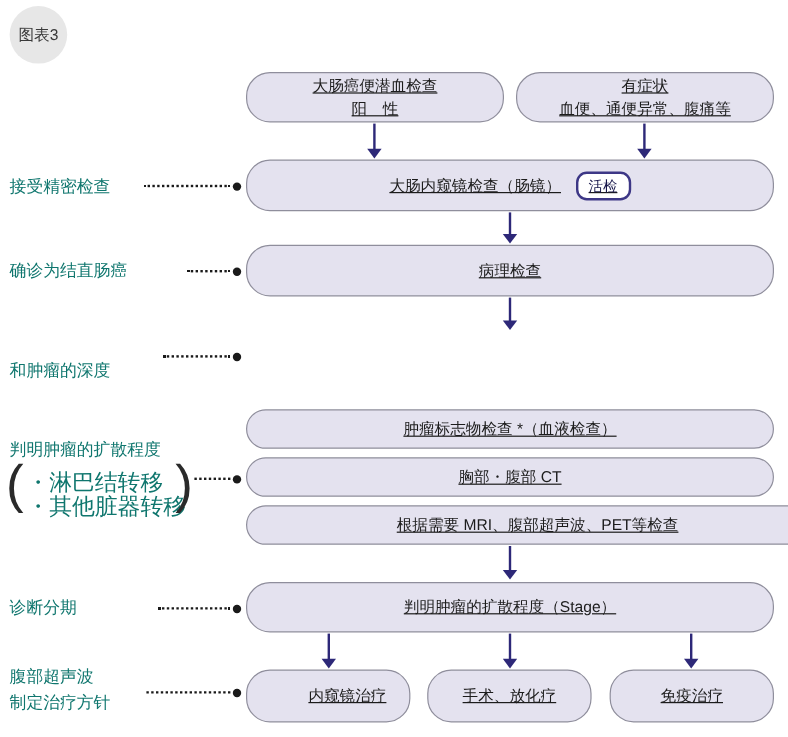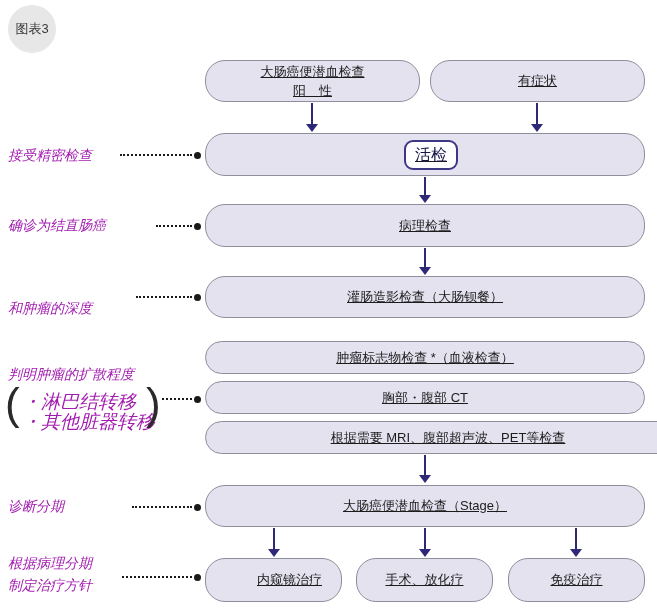--- a/index.html
+++ b/index.html
@@ -27,69 +27,71 @@
   }
   
   .bx{
     position:absolute;background:var(--box-fill);border:1px solid var(--box-border);
     border-radius:20px;display:flex;flex-direction:column;align-items:center;justify-content:center;
     text-align:center;font-size:13px;line-height:1.5;color:#1c1c1c;text-decoration:underline;
   }
   .bx.row{flex-direction:row;}
   .pill{
     display:inline-block;background:#ffffff;border:2px solid #3d3786;border-radius:9px;
-    padding:1px 9px;margin-left:12px;font-size:16px;color:#17164a;
+    padding:1px 9px;margin-left:12px;font-size:12px;color:#17164a;
   }
   
   .arrow{position:absolute;width:12px;}
   .arrow .shaft{position:absolute;left:5px;top:0;bottom:6px;width:2px;background:var(--arrow);}
   .arrow .head{
     position:absolute;left:0;bottom:0;width:0;height:0;
     border-left:6px solid transparent;border-right:6px solid transparent;
     border-top:8px solid var(--arrow);
   }
   
   .leader{position:absolute;height:0;border-top:2px dotted var(--leader);}
   .leader::after{
     content:"";position:absolute;right:-9px;top:-4px;width:7px;height:7px;
     border-radius:50%;background:var(--leader);
   }
   
-  .lbl{position:absolute;font-size:14px;color:#a21caf;white-space:nowrap;font-style:italic;}
+  .lbl{position:absolute;font-size:14px;color:#0f766e;white-space:nowrap;}
   .lbl.small{font-size:19px;}
   .paren{
     position:absolute;font-size:44px;line-height:44px;font-weight:300;color:#2a2a2a;
     font-family:"Liberation Sans","DejaVu Sans",sans-serif;
   }
 </style>
 </head>
 <body>
 
 <div class="page">
 
   <div class="badge">图表3</div>
 
   <div class="bx" style="left:205px;top:60px;width:215px;height:42px;">
     <span>大肠癌便潜血检查</span>
     <span>阳　性</span>
   </div>
   <div class="bx" style="left:430px;top:60px;width:215px;height:42px;">
     <span>有症状</span>
+    <span>血便、通便异常、腹痛等</span>
   </div>
 
   <div class="arrow" style="left:306px;top:103px;height:29px;">
     <i class="shaft"></i>
       <i class="head"></i>
   </div>
   <div class="arrow" style="left:531px;top:103px;height:29px;">
     <i class="shaft"></i>
       <i class="head"></i>
   </div>
 
   <div class="bx row" style="left:205px;top:133px;width:440px;height:43px;">
+    <span>大肠内窥镜检查（肠镜）</span>
     <span class="pill">活检</span>
   </div>
   <div class="lbl" style="left:8px;top:147px;">接受精密检查</div>
   <div class="leader" style="left:120px;top:154px;width:72px;"></div>
 
   <div class="arrow" style="left:419px;top:177px;height:26px;">
     <i class="shaft"></i>
       <i class="head"></i>
   </div>
 
@@ -97,23 +99,20 @@
     <span>病理检查</span>
   </div>
   <div class="lbl" style="left:8px;top:217px;">确诊为结直肠癌</div>
   <div class="leader" style="left:156px;top:225px;width:36px;"></div>
 
   <div class="arrow" style="left:419px;top:248px;height:27px;">
     <i class="shaft"></i>
       <i class="head"></i>
   </div>
 
-  <div class="bx" style="left:205px;top:276px;width:440px;height:42px;">
-    <span>灌肠造影检查（大肠钡餐）</span>
-  </div>
   <div class="lbl" style="left:8px;top:300px;">和肿瘤的深度</div>
   <div class="leader" style="left:136px;top:296px;width:56px;"></div>
 
   <div class="bx" style="left:205px;top:381px;width:440px;height:33px;">
     <span>胸部・腹部 CT</span>
   </div>
   <div class="bx" style="left:205px;top:341px;width:440px;height:33px;">
     <span>肿瘤标志物检查 *（血液检查）</span>
   </div>
   <div class="bx" style="left:205px;top:421px;width:486px;height:33px;">
@@ -126,21 +125,21 @@
   <div class="lbl small" style="left:22px;top:409px;">・其他脏器转移</div>
   <div class="paren" style="left:146px;top:382px;">)</div>
   <div class="leader" style="left:162px;top:398px;width:30px;"></div>
 
   <div class="arrow" style="left:419px;top:455px;height:28px;">
     <i class="shaft"></i>
       <i class="head"></i>
   </div>
 
   <div class="bx" style="left:205px;top:485px;width:440px;height:42px;">
-    <span>大肠癌便潜血检查（Stage）</span>
+    <span>判明肿瘤的扩散程度（Stage）</span>
   </div>
   <div class="lbl" style="left:8px;top:498px;">诊断分期</div>
   <div class="leader" style="left:132px;top:506px;width:60px;"></div>
 
   <div class="arrow" style="left:268px;top:528px;height:29px;">
     <i class="shaft"></i>
       <i class="head"></i>
   </div>
   <div class="arrow" style="left:419px;top:528px;height:29px;">
     <i class="shaft"></i>
@@ -154,17 +153,17 @@
   <div class="bx" style="left:205px;top:558px;width:137px;height:44px;padding-left:32px;">
     <span>内窥镜治疗</span>
   </div>
   <div class="bx" style="left:356px;top:558px;width:137px;height:44px;text-align:right;">
     <span>手术、放化疗</span>
   </div>
   <div class="bx" style="left:508px;top:558px;width:137px;height:44px;">
     <span>免疫治疗</span>
   </div>
 
-  <div class="lbl" style="left:8px;top:555px;">根据病理分期</div>
+  <div class="lbl" style="left:8px;top:555px;">腹部超声波</div>
   <div class="lbl" style="left:8px;top:577px;">制定治疗方针</div>
   <div class="leader" style="left:122px;top:576px;width:70px;"></div>
 
 </div>
 
 </body></html>

